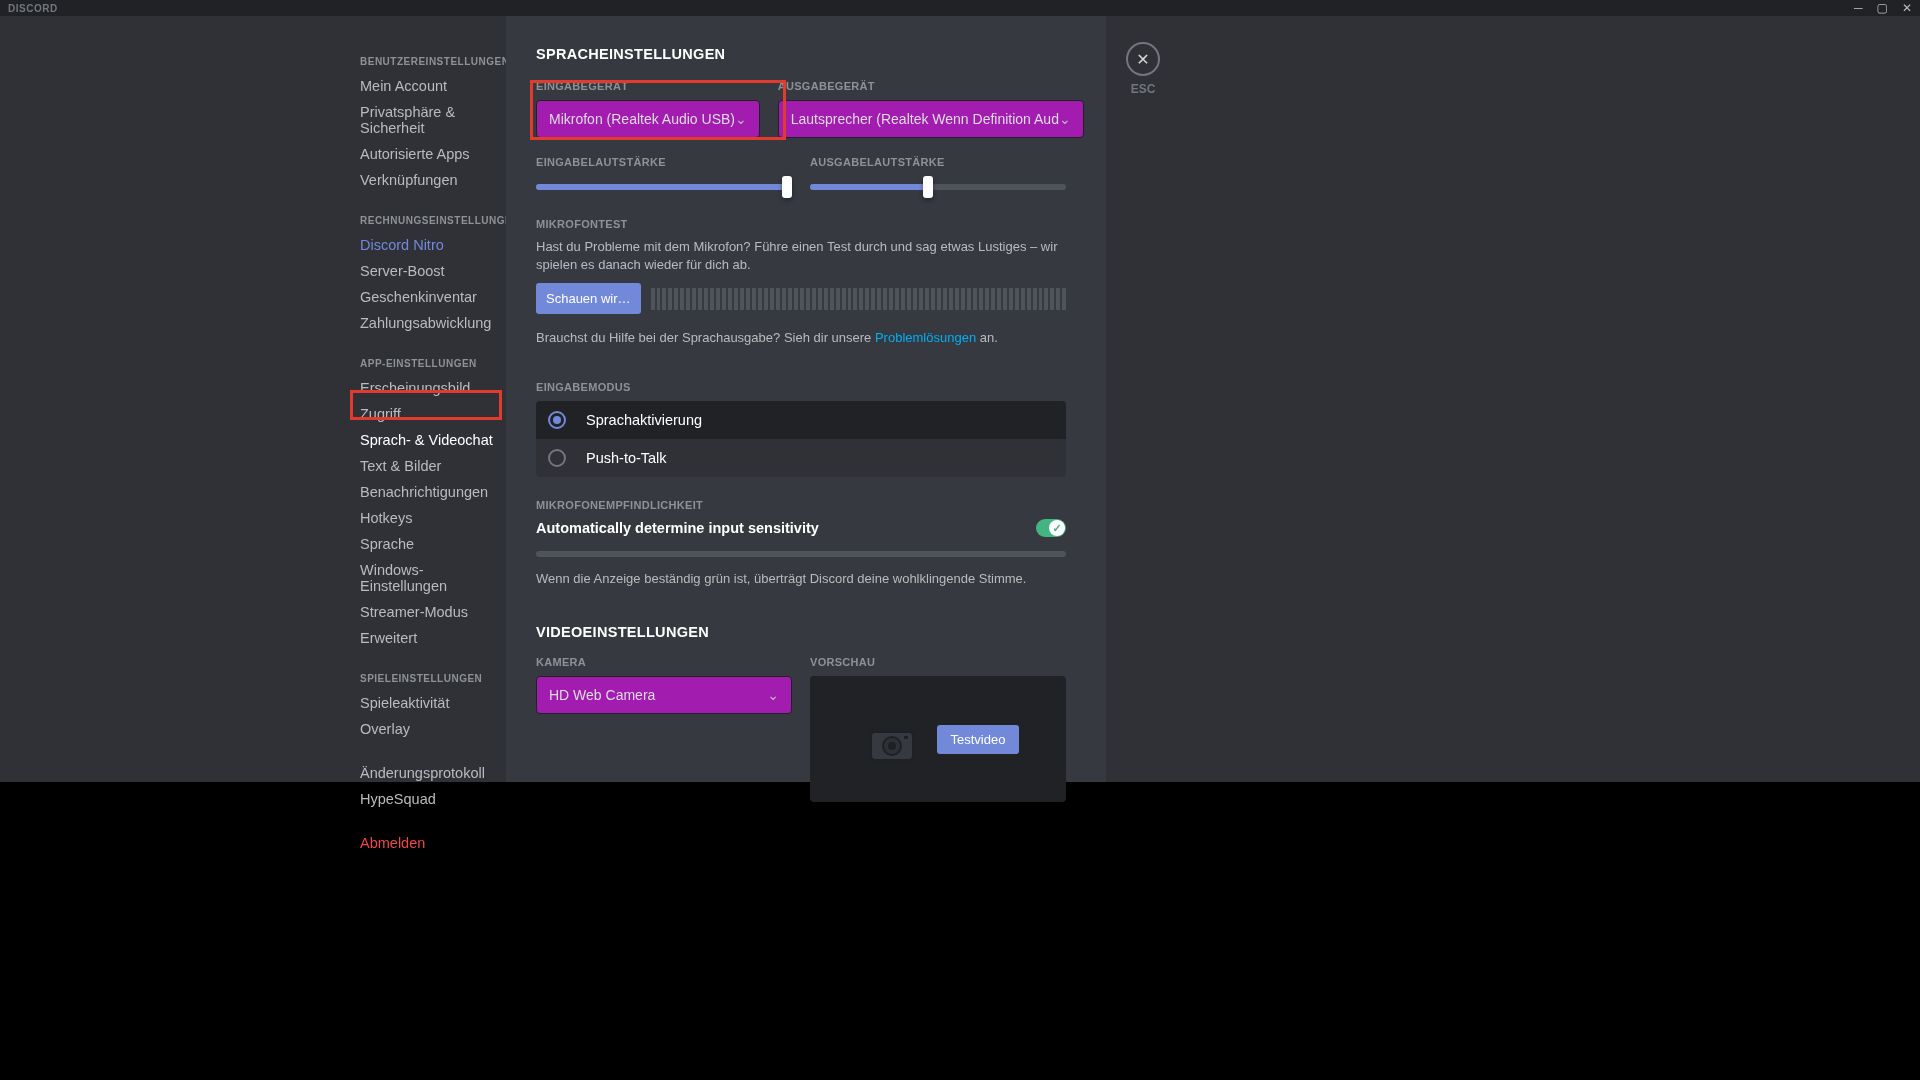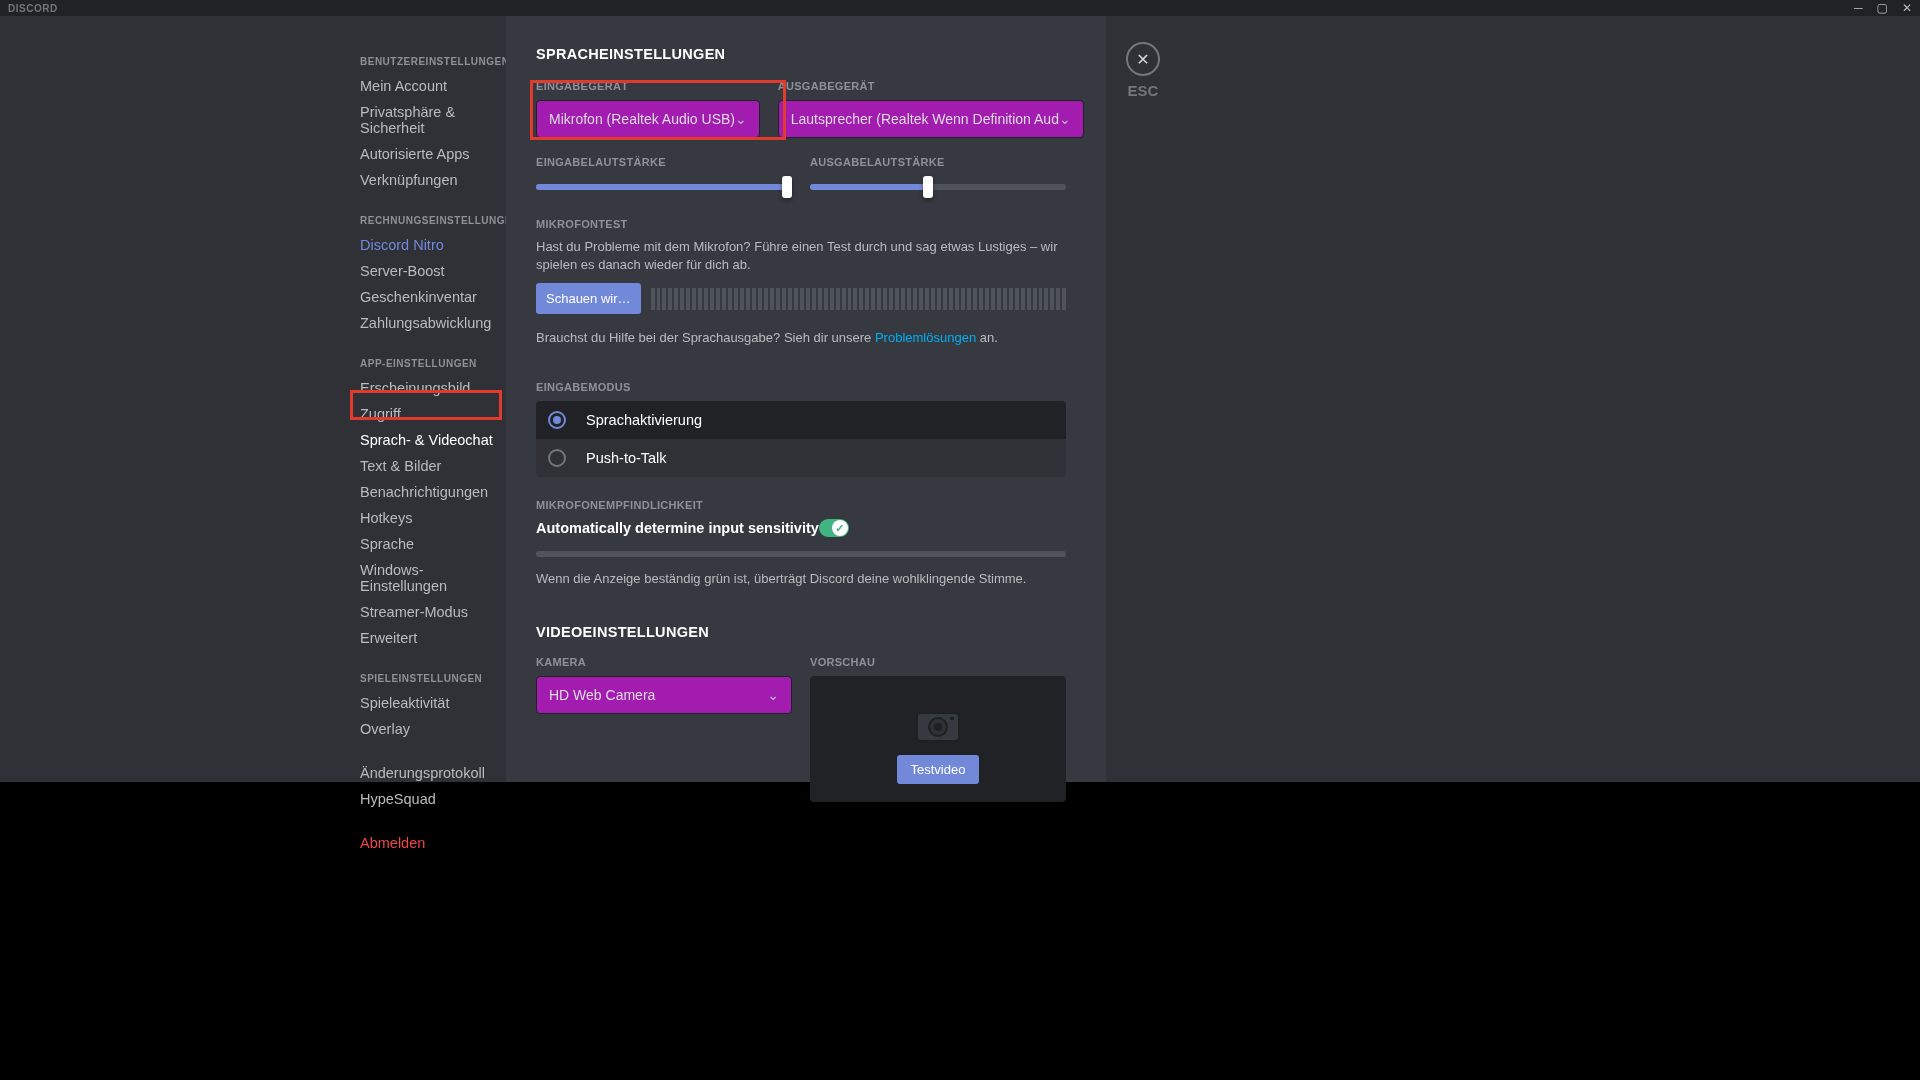--- a/index.html
+++ b/index.html
@@ -42,36 +42,36 @@
   .helptext a { color: #00aff4; text-decoration: none; }
 
   .radiogroup { background: #2f3136; border-radius: 4px; overflow: hidden; }
   .radiorow { display: flex; align-items: center; gap: 20px; padding: 10px 12px; cursor: pointer; }
   .radiorow:first-child { background: #202225; }
   .radiocircle { width: 18px; height: 18px; border: 2px solid #72767d; border-radius: 50%; display: flex; align-items: center; justify-content: center; }
   .radiocircle.sel { border-color: #7289da; }
   .radiocircle.sel .dot { width: 8px; height: 8px; background: #7289da; border-radius: 50%; }
   .radiorow span { color: #fff; font-size: 14.5px; }
 
-  .sensrow { display: flex; align-items: center; justify-content: flex-start; margin-top: 8px; }
+  .sensrow { display: flex; align-items: center; justify-content: space-between; margin-top: 8px; }
   .sensrow .lbl { color: #fff; font-size: 14.5px; font-weight: 600; }
   .toggle { width: 30px; height: 18px; background: #43b581; border-radius: 10px; position: relative; cursor: pointer; }
   .toggle .knob { position: absolute; right: 1px; top: 1px; width: 16px; height: 16px; background: #fff; border-radius: 50%; display: flex; align-items: center; justify-content: center; color: #43b581; font-size: 11px; font-weight: 700; }
   .sensbar { height: 6px; background: #4f545c; border-radius: 3px; margin-top: 14px; }
   .senshelp { color: #b9bbbe; font-size: 13px; margin-top: 14px; }
 
   .section-title { color: #fff; font-size: 14.5px; font-weight: 700; text-transform: uppercase; letter-spacing: .3px; margin-top: 38px; margin-bottom: 16px; }
   .videocols { display: flex; gap: 18px; }
-  .preview { flex: 1; background: #202225; border-radius: 4px; height: 126px; display: flex; flex-direction: column; align-items: center; justify-content: center; gap: 10px; }
+  .preview { flex: 1; background: #202225; border-radius: 4px; height: 126px; display: flex; align-items: center; justify-content: center; gap: 10px; }
   .camicon { width: 70px; height: 50px; position: relative; }
   .prevbtn { background: #7289da; color: #fff; font-size: 13px; padding: 7px 14px; border-radius: 3px; cursor: pointer; }
 
   .closecol { position: absolute; right: -54px; top: 26px; display: flex; flex-direction: column; align-items: center; gap: 6px; z-index: 5; }
   .closebtn { width: 34px; height: 34px; border: 2px solid #72767d; border-radius: 50%; display: flex; align-items: center; justify-content: center; color: #d4d5d7; font-size: 16px; cursor: pointer; }
-  .esclbl { color: #72767d; font-size: 15px; font-weight: 600; }
+  .esclbl { color: #72767d; font-size: 12px; font-weight: 600; }
 
   .bottom-black { height: 292px; background: #000; }
 </style>
 </head>
 <body>
 
 <div class="titlebar">
   <span class="brand">DISCORD</span>
   <div class="wincontrols">
     <span>─</span>

